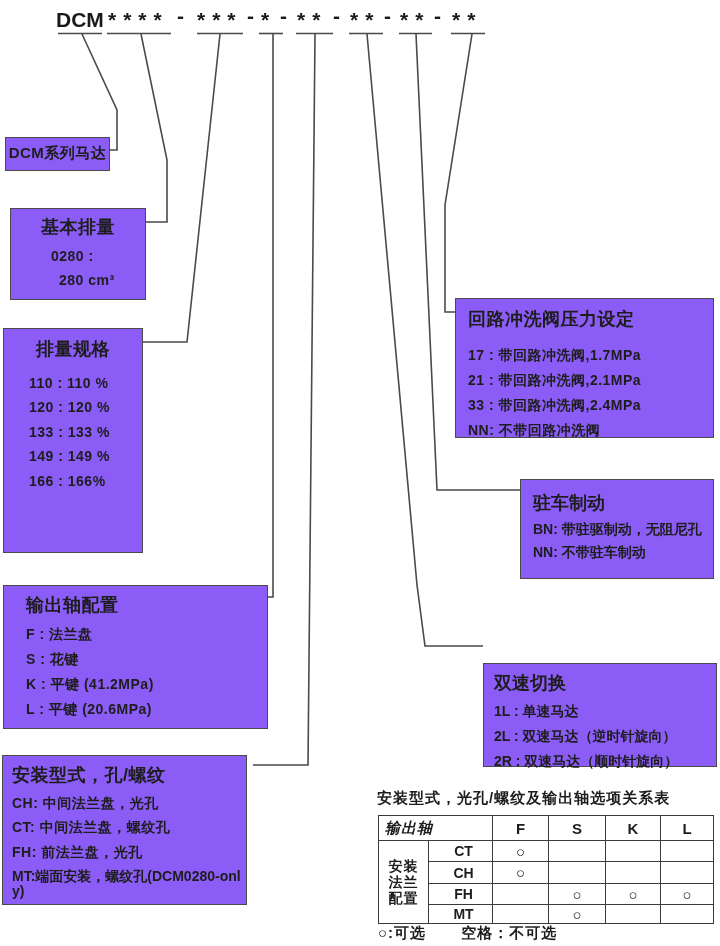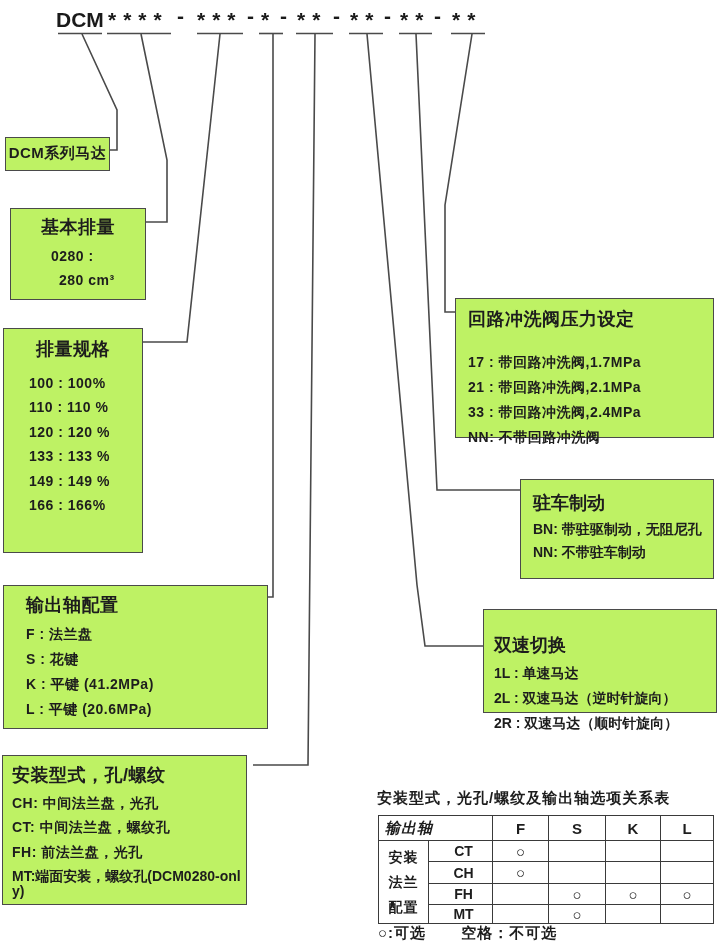--- a/index.html
+++ b/index.html
@@ -7,21 +7,21 @@
         font-family:"Liberation Sans", sans-serif;color:#1d1d1d;border-radius:32px;}
   svg.lines{position:absolute;left:0;top:0;width:720px;height:946px;}
   svg.lines *{stroke:#4a4a4a;stroke-width:1.6;fill:none;}
 
   
   .code span{position:absolute;top:8px;font-weight:700;font-size:21px;color:#1a1a1a;white-space:pre;}
   .code .grp{letter-spacing:7px;}
   .code .dsh{top:4px;}
 
   
-  .bx{position:absolute;box-sizing:border-box;border:1.6px solid #4a4a4a;background:#bef264;
+  .bx{position:absolute;box-sizing:border-box;border:1.6px solid #4a4a4a;background:#8b5cf6;
       font-size:14px;font-weight:600;color:#1d1d1d;letter-spacing:.5px;line-height:24.5px;}
   .bx .ttl{font-weight:700;font-size:18px;}
   .bx .item{white-space:pre;}
 
   .bx-series{left:5px;top:137px;width:105px;height:34px;text-align:center;line-height:30px;}
   .bx-series .ttl{font-size:15px;}
 
   .bx-basic{left:10px;top:208px;width:136px;height:92px;}
   .bx-basic .ttl{text-align:center;padding-top:6px;}
   .bx-basic .l0{padding-left:40px;margin-top:4px;}
@@ -34,39 +34,39 @@
   .bx-shaft{left:3px;top:585px;width:265px;height:144px;padding:7px 0 0 22px;}
   .bx-shaft .ttl{margin-bottom:4px;}
   .bx-shaft .items{line-height:25px;}
 
   .bx-mount{left:2px;top:755px;width:245px;height:150px;padding:7px 0 0 9px;}
   .bx-mount .ttl{margin-bottom:3px;}
   .bx-mount .items{line-height:24.5px;}
   .bx-mount .item.wrap{white-space:normal;word-break:break-all;line-height:15px;margin-top:5px;letter-spacing:0;}
 
   .bx-flush{left:455px;top:298px;width:259px;height:140px;padding:8px 0 0 12px;}
-  .bx-flush .ttl{margin-bottom:18px;}
+  .bx-flush .ttl{margin-bottom:11px;}
   .bx-flush .items{line-height:25px;}
 
   .bx-brake{left:520px;top:479px;width:194px;height:100px;padding:11px 0 0 12px;letter-spacing:0;}
   .bx-brake .ttl{margin-bottom:2px;}
   .bx-brake .items{line-height:23px;}
 
-  .bx-speed{left:483px;top:609px;width:234px;height:104px;padding:23px 0 0 10px;letter-spacing:0;}
+  .bx-speed{left:483px;top:663px;width:234px;height:104px;padding:7px 0 0 10px;letter-spacing:0;}
   .bx-speed .ttl{margin-bottom:3px;}
   .bx-speed .items{line-height:25px;}
 
   
   .tbl-title{position:absolute;left:377px;top:789px;font-weight:700;font-size:15px;letter-spacing:1px;}
   table.opt{position:absolute;left:378px;top:815px;border-collapse:collapse;table-layout:fixed;width:335px;}
   table.opt td{border:1.6px solid #3a3a3a;padding:0;font-weight:700;font-size:14px;color:#1d1d1d;}
   table.opt td.corner{text-align:left;padding-left:6px;font-size:15px;letter-spacing:1px;font-style:italic;}
   table.opt td.colhead{text-align:center;font-size:15px;}
   table.opt td.group{text-align:center;vertical-align:middle;}
-  table.opt td.group div{width:34px;margin:2px auto;line-height:25px;letter-spacing:1px;}
+  table.opt td.group div{width:34px;margin:2px auto;line-height:16px;letter-spacing:1px;}
   table.opt td.rowlabel{text-align:center;padding-left:6px;}
   table.opt td.mark{text-align:center;font-size:15px;line-height:15px;}
   .legend{position:absolute;left:378px;top:924px;font-weight:700;font-size:15px;letter-spacing:1px;}
   .legend span{margin-right:30px;}
 </style>
 </head>
 <body>
 
 <div class="page">
 
@@ -118,21 +118,20 @@
 
   <div class="bx bx-basic">
     <div class="ttl">基本排量</div>
     <div class="l0 item">0280 :</div>
     <div class="l1 item">280 cm³</div>
   </div>
 
   <div class="bx bx-spec">
     <div class="ttl">排量规格</div>
     <div class="items">
-      <div class="item">100 : 100%</div>
       <div class="item">110 : 110 %</div>
       <div class="item">120 : 120 %</div>
       <div class="item">133 : 133 %</div>
       <div class="item">149 : 149 %</div>
       <div class="item">166 : 166%</div>
     </div>
   </div>
 
   <div class="bx bx-shaft">
     <div class="ttl">输出轴配置</div>

